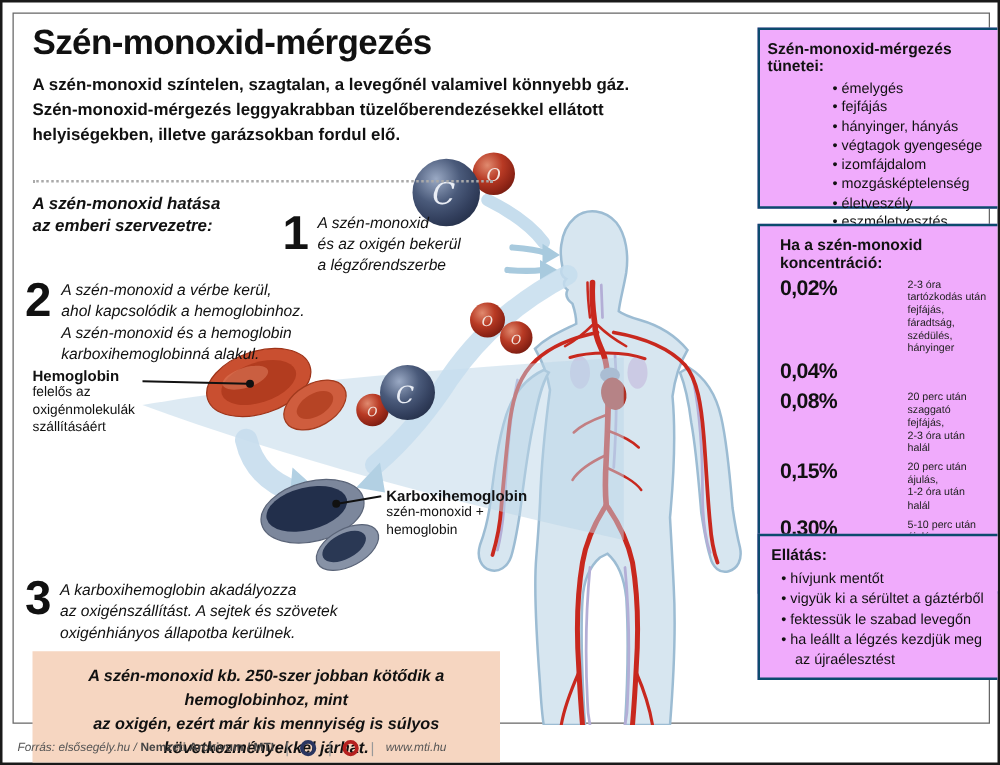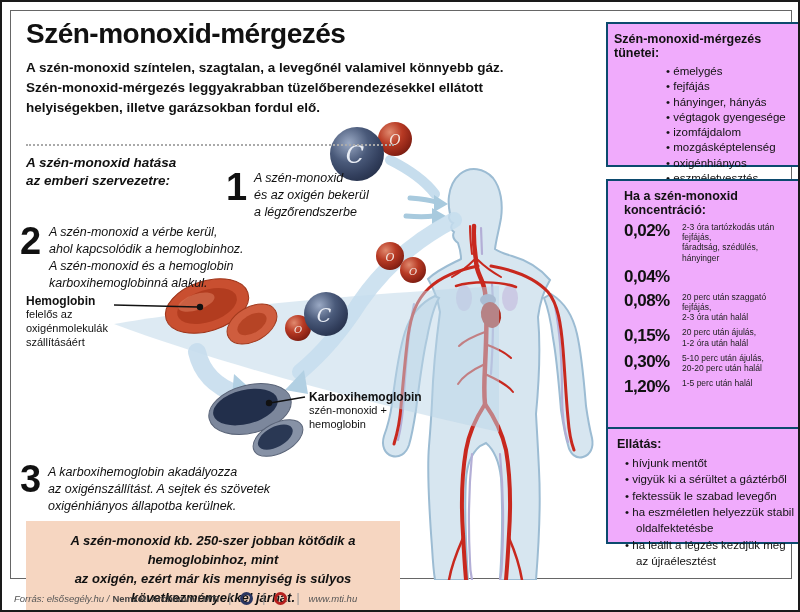--- a/index.html
+++ b/index.html
@@ -32,21 +32,21 @@
   .sidebox{position:absolute;left:604px;width:201px;border:2px solid #0c4a6e;background:#f0abfc;box-sizing:border-box;z-index:3;}
   .box-symptoms{top:20px;height:145px;padding:8px 6px;}
   .box-conc{top:177px;height:296px;padding:8px 16px;}
   .box-care{top:425px;height:117px;padding:8px 9px;}
   .box-title{font-size:12.5px;font-weight:bold;margin-bottom:4px;}
   .sidebox ul{list-style:none;margin:3px 0 0 0;padding:0;}
   .box-symptoms ul{margin-left:52px;font-size:11.5px;line-height:1.33;}
   .box-care ul{margin-left:8px;font-size:11.5px;line-height:1.42;}
   .sidebox li{padding-left:11px;text-indent:-11px;}
   .sidebox li::before{content:"• ";}
-  .conc-row{display:flex;align-items:flex-start;margin-bottom:4px;}
+  .conc-row{display:flex;align-items:flex-start;margin-bottom:4px;gap:44px;}
   .conc-value{width:58px;font-size:17px;font-weight:bold;letter-spacing:-0.5px;flex:none;}
   .conc-desc{font-size:8.5px;line-height:1.2;padding-top:1px;white-space:pre-line;color:#222;}
   .footer{
     position:absolute;left:12px;top:585px;width:776px;height:22px;z-index:2;
     display:flex;align-items:center;font-size:9.5px;color:#555;
   }
   .footer .src-prefix{font-style:italic;}
   .footer .src-bold{font-weight:bold;color:#444;margin-left:3px;}
   .footer .divider{color:#999;margin:0 9px;font-size:12px;}
   .logo-ring{display:inline-block;width:13px;height:13px;border-radius:50%;box-sizing:border-box;}
@@ -229,21 +229,21 @@
   <div class="sidebox box-symptoms">
     <div class="box-title">Szén-monoxid-mérgezés tünetei:</div>
     <ul>
 
     <li>émelygés</li>
         <li>fejfájás</li>
         <li>hányinger, hányás</li>
         <li>végtagok gyengesége</li>
         <li>izomfájdalom</li>
         <li>mozgásképtelenség</li>
-        <li>oxigénhiányos</li>
+        <li>életveszély</li>
         <li>eszméletvesztés</li>
       </ul>
   </div>
 
   <div class="sidebox box-conc">
     <div class="box-title">Ha a szén-monoxid koncentráció:</div>
     <div>
 
         <div class="conc-row">
           <div class="conc-value">0,02%</div>
@@ -281,21 +281,20 @@
       </div>
   </div>
 
   <div class="sidebox box-care">
     <div class="box-title">Ellátás:</div>
     <ul>
 
     <li>hívjunk mentőt</li>
         <li>vigyük ki a sérültet a gáztérből</li>
         <li>fektessük le szabad levegőn</li>
-        <li>ha eszméletlen helyezzük stabil oldalfektetésbe</li>
         <li>ha leállt a légzés kezdjük meg az újraélesztést</li>
       </ul>
   </div>
 
   <div class="footer">
     <span class="src-prefix">Forrás: elsősegély.hu /</span>
     <span class="src-bold">Nemzeti Archivum / MTI</span>
     <span class="divider">|</span>
     <span class="logo-ring logo-navy"></span>
     <span class="divider">|</span>

